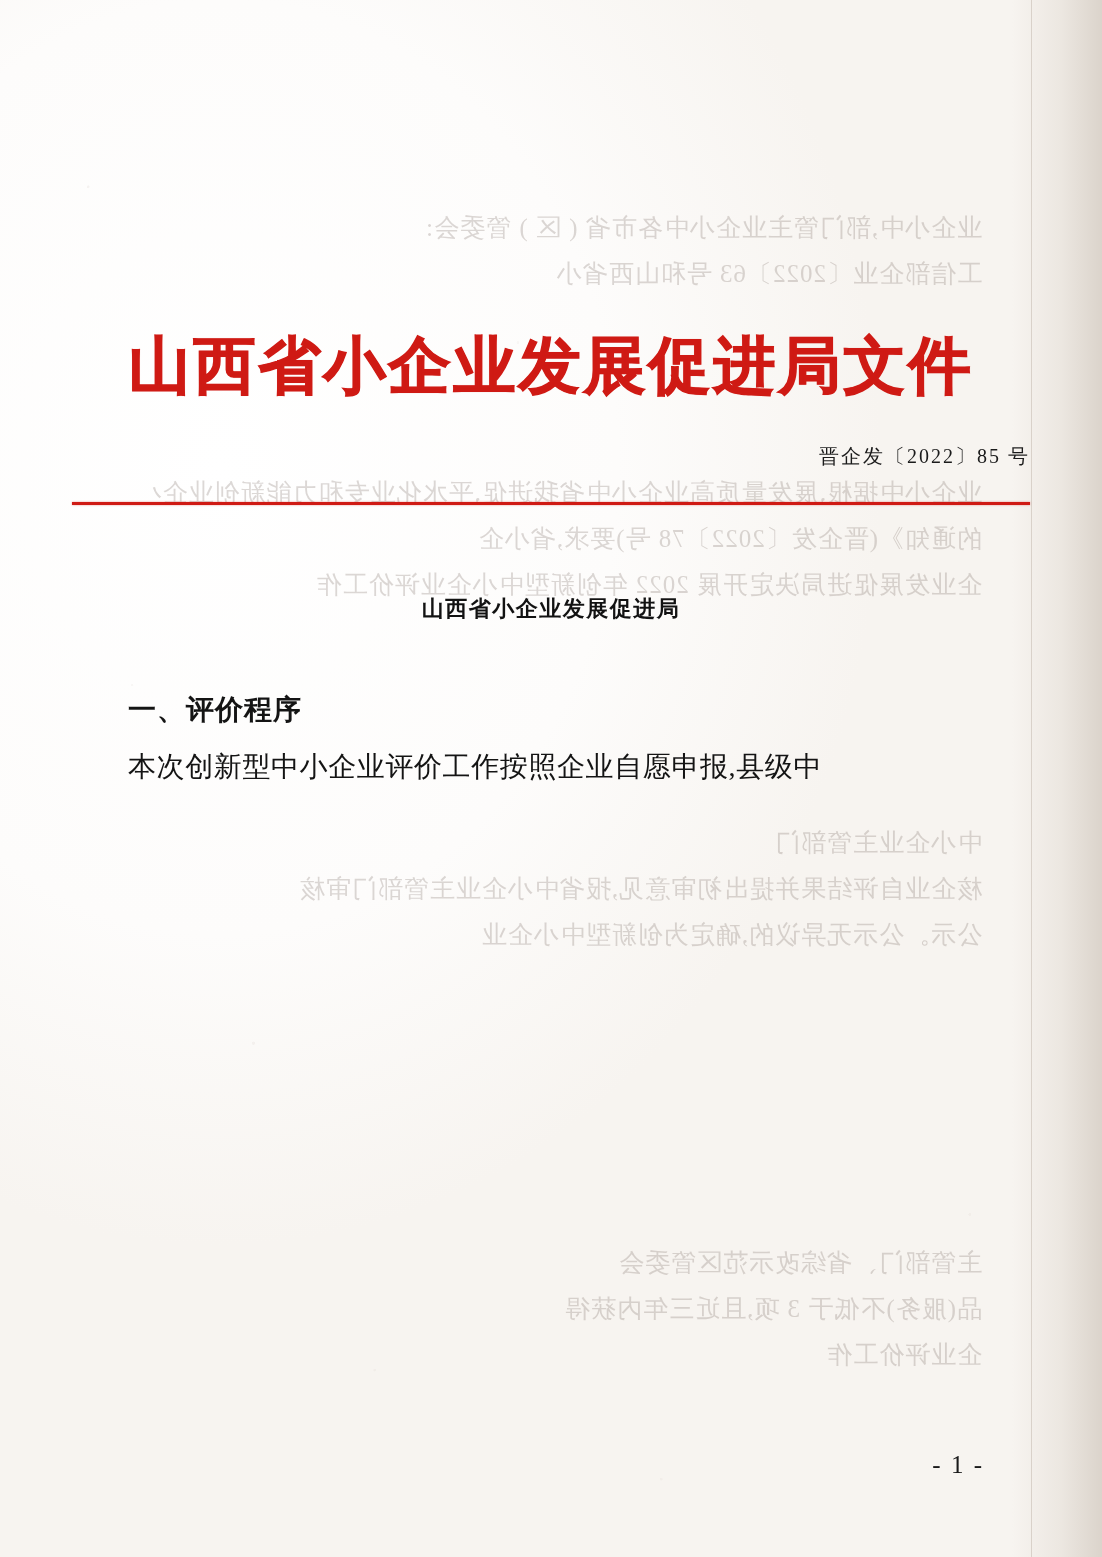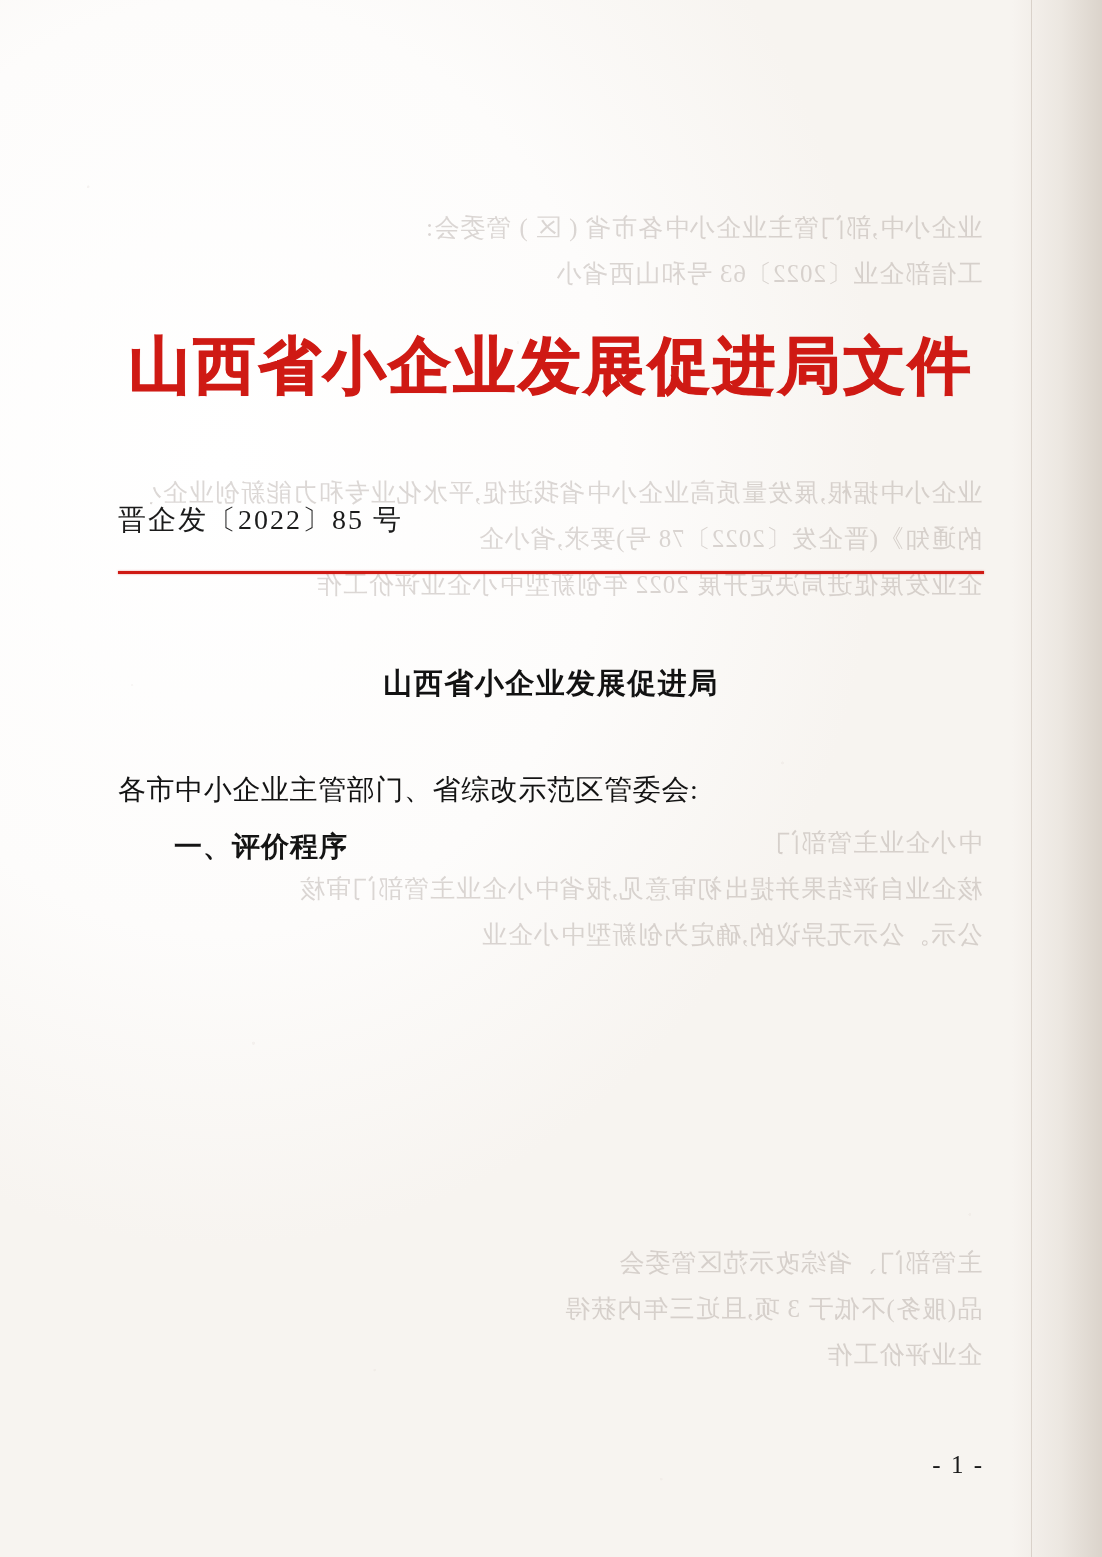--- a/index.html
+++ b/index.html
@@ -67,56 +67,56 @@
   }
   #bleed-top { top: 205px; left: 150px; right: 120px; }
   #bleed-mid { top: 470px; left: 150px; right: 120px; }
   #bleed-bot { top: 820px; left: 150px; right: 120px; }
   #bleed-low { top: 1240px; left: 150px; right: 120px; }
   .bleed div { white-space: nowrap; overflow: hidden; }
 
   .content {
     position: relative;
     z-index: 3;
-    padding: 0 118px;
+    padding: 0 72px;
   }
 
   .masthead {
     margin-top: 330px;
     text-align: center;
     color: #cf1a14;
     font-family: "Liberation Sans", "DejaVu Sans", sans-serif;
     font-weight: bold;
     font-size: 62px;
     letter-spacing: 3px;
     line-height: 1.15;
     text-shadow: 0 0 1px rgba(207,26,20,.6);
     -webkit-text-stroke: 1.2px #cf1a14;
   }
 
   .doc-number {
-    margin-top: 100px;
-    text-align: left;
-    font-size: 28px;
+    margin-top: 42px;
+    text-align: right;
+    font-size: 20px;
     letter-spacing: 2px;
     color: #1b1b1b;
     font-family: "Liberation Serif", "DejaVu Serif", serif;
   }
 
   .red-rule {
     margin-top: 32px;
     height: 3px;
     background: #cf1a14;
     box-shadow: 0 0 2px rgba(207,26,20,.5);
   }
 
   .title {
     margin-top: 86px;
     text-align: center;
-    font-size: 29px;
+    font-size: 22px;
     font-weight: bold;
     line-height: 1.62;
     letter-spacing: 1.5px;
     color: #121212;
     font-family: "Liberation Serif", "DejaVu Serif", serif;
   }
 
   .body-text {
     margin-top: 54px;
     font-size: 28px;
@@ -176,22 +176,22 @@
 
     <div class="doc-number">晋企发〔2022〕85 号</div>
 
     <div class="red-rule"></div>
 
     <div class="title">
       <div>山西省小企业发展促进局</div>
     </div>
 
     <div class="body-text">
-      <p>各市中小企业主管部门、省综改示范区管委会:</p>
       <p class="section-head">一、评价程序</p>
+      <p class="indent2">本次创新型中小企业评价工作按照企业自愿申报,县级中</p>
     </div>
 
   </div>
 
   <div class="page-number">- 1 -</div>
 
   <div class="edge-line"></div>
   <div class="edge-shade"></div>
 </div>
 

